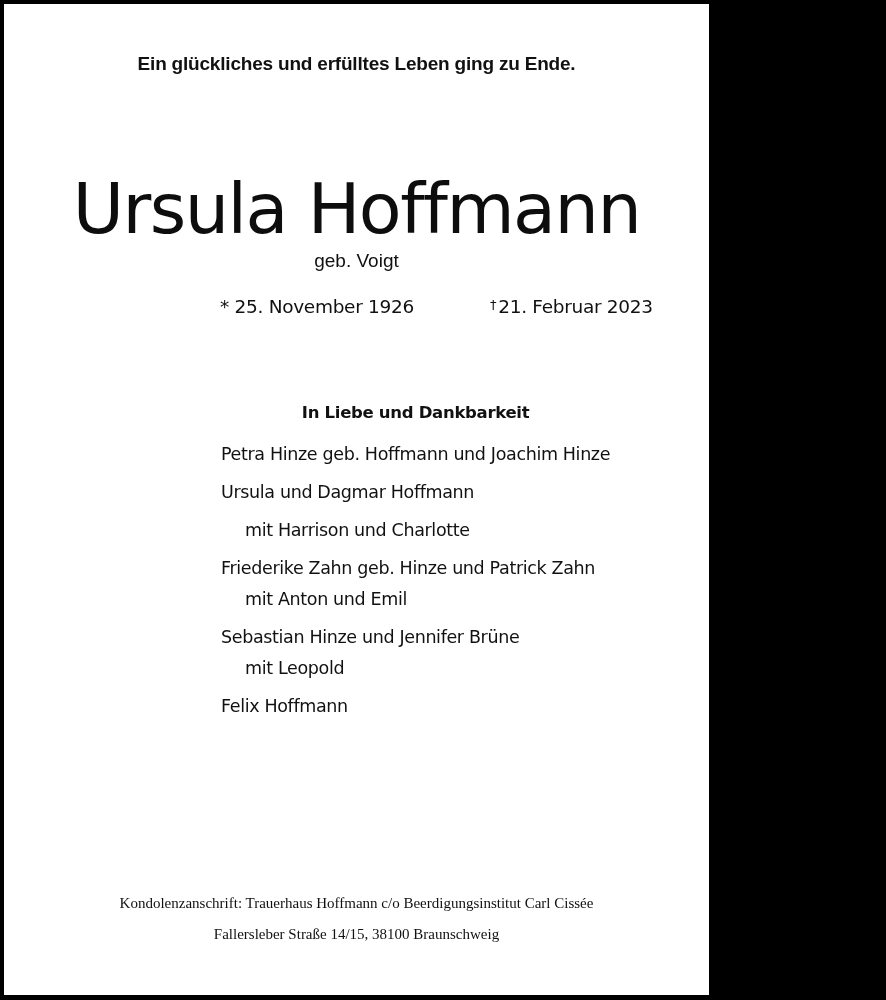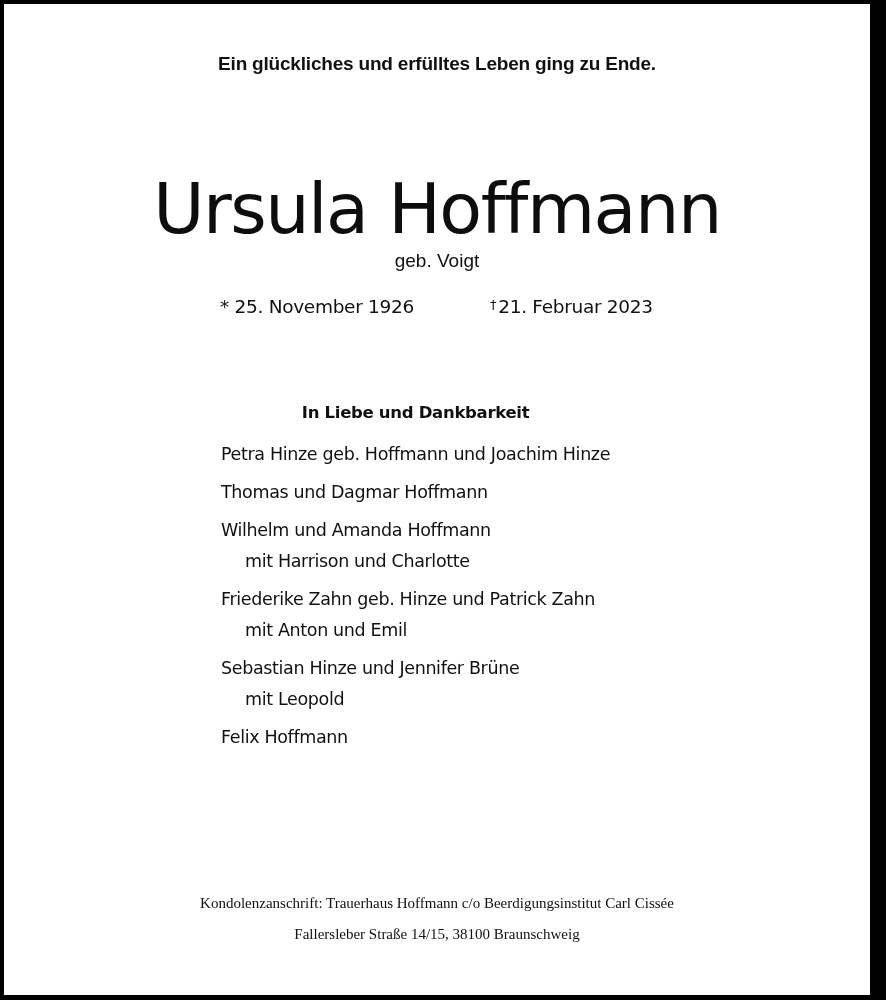--- a/index.html
+++ b/index.html
@@ -12,21 +12,21 @@
       height: 1000px;
       position: relative;
       overflow: hidden;
       font-family: "DejaVu Sans", "Liberation Sans", sans-serif;
       color: #111111;
     }
     .page {
       position: absolute;
       left: 4px;
       top: 4px;
-      width: 866px;
+      width: 705px;
       height: 991px;
       background: #ffffff;
     }
     .abs { position: absolute; white-space: nowrap; }
     .center { left: 0; right: 0; text-align: center; }
 
     .headline {
       top: 49px;
       font-family: "Liberation Sans", sans-serif;
       font-weight: bold;
@@ -133,24 +133,23 @@
     <span class="cross">†</span><span>21. Februar 2023</span>
   </div>
 
   <div class="mourners">
     <div class="mourners-heading">In Liebe und Dankbarkeit</div>
 
     <div class="mourner-group">
       <div class="mourner-line">Petra Hinze geb. Hoffmann und Joachim Hinze</div>
     </div>
     <div class="mourner-group">
-      <div class="mourner-line">Thomas und Dagmar Hoffmann</div>
+      <div class="mourner-line">Ursula und Dagmar Hoffmann</div>
     </div>
     <div class="mourner-group">
-      <div class="mourner-line">Wilhelm und Amanda Hoffmann</div>
       <div class="mourner-line sub">mit Harrison und Charlotte</div>
     </div>
     <div class="mourner-group">
       <div class="mourner-line">Friederike Zahn geb. Hinze und Patrick Zahn</div>
       <div class="mourner-line sub">mit Anton und Emil</div>
     </div>
     <div class="mourner-group">
       <div class="mourner-line">Sebastian Hinze und Jennifer Brüne</div>
       <div class="mourner-line sub">mit Leopold</div>
     </div>

